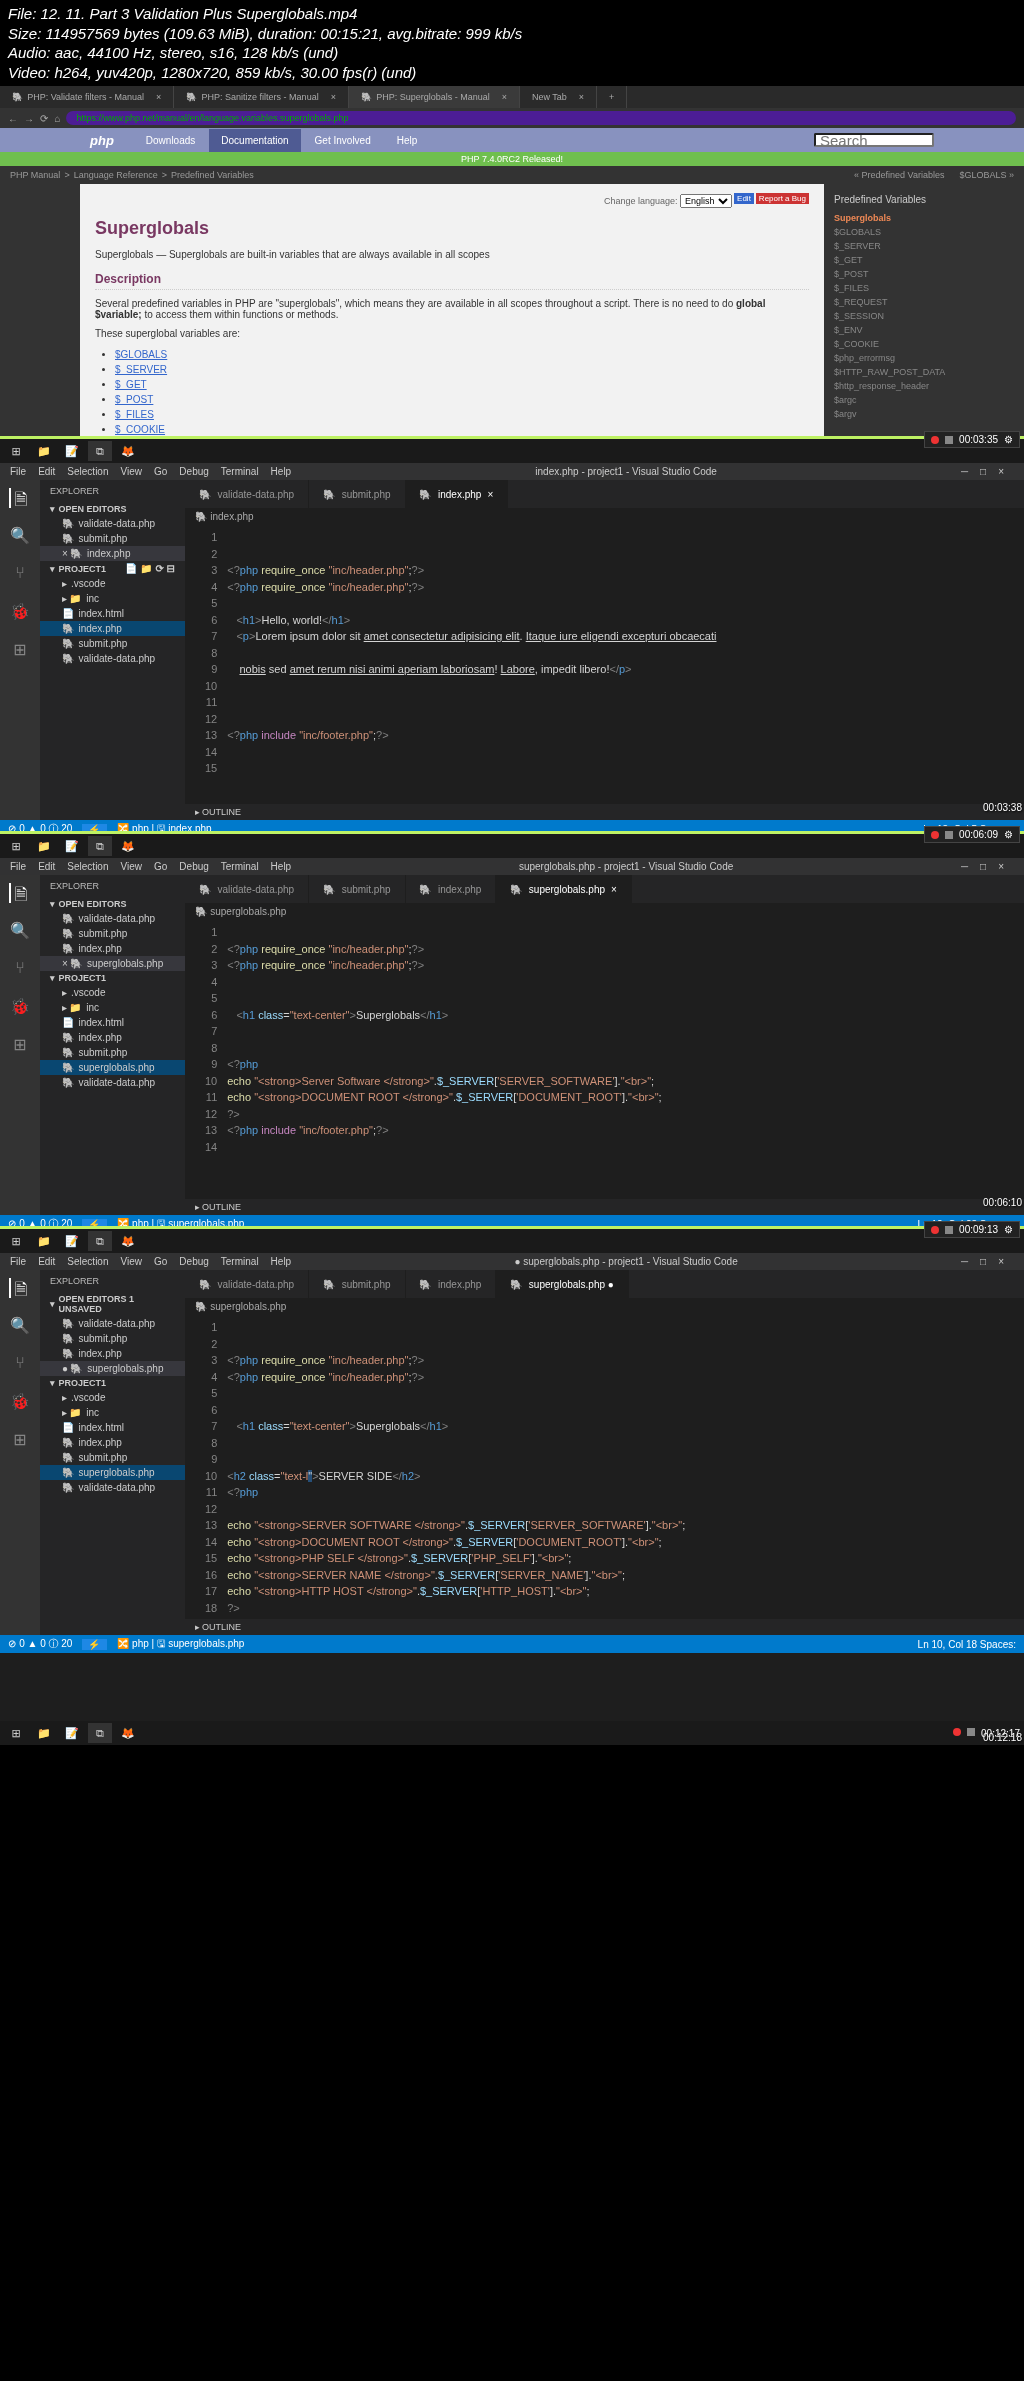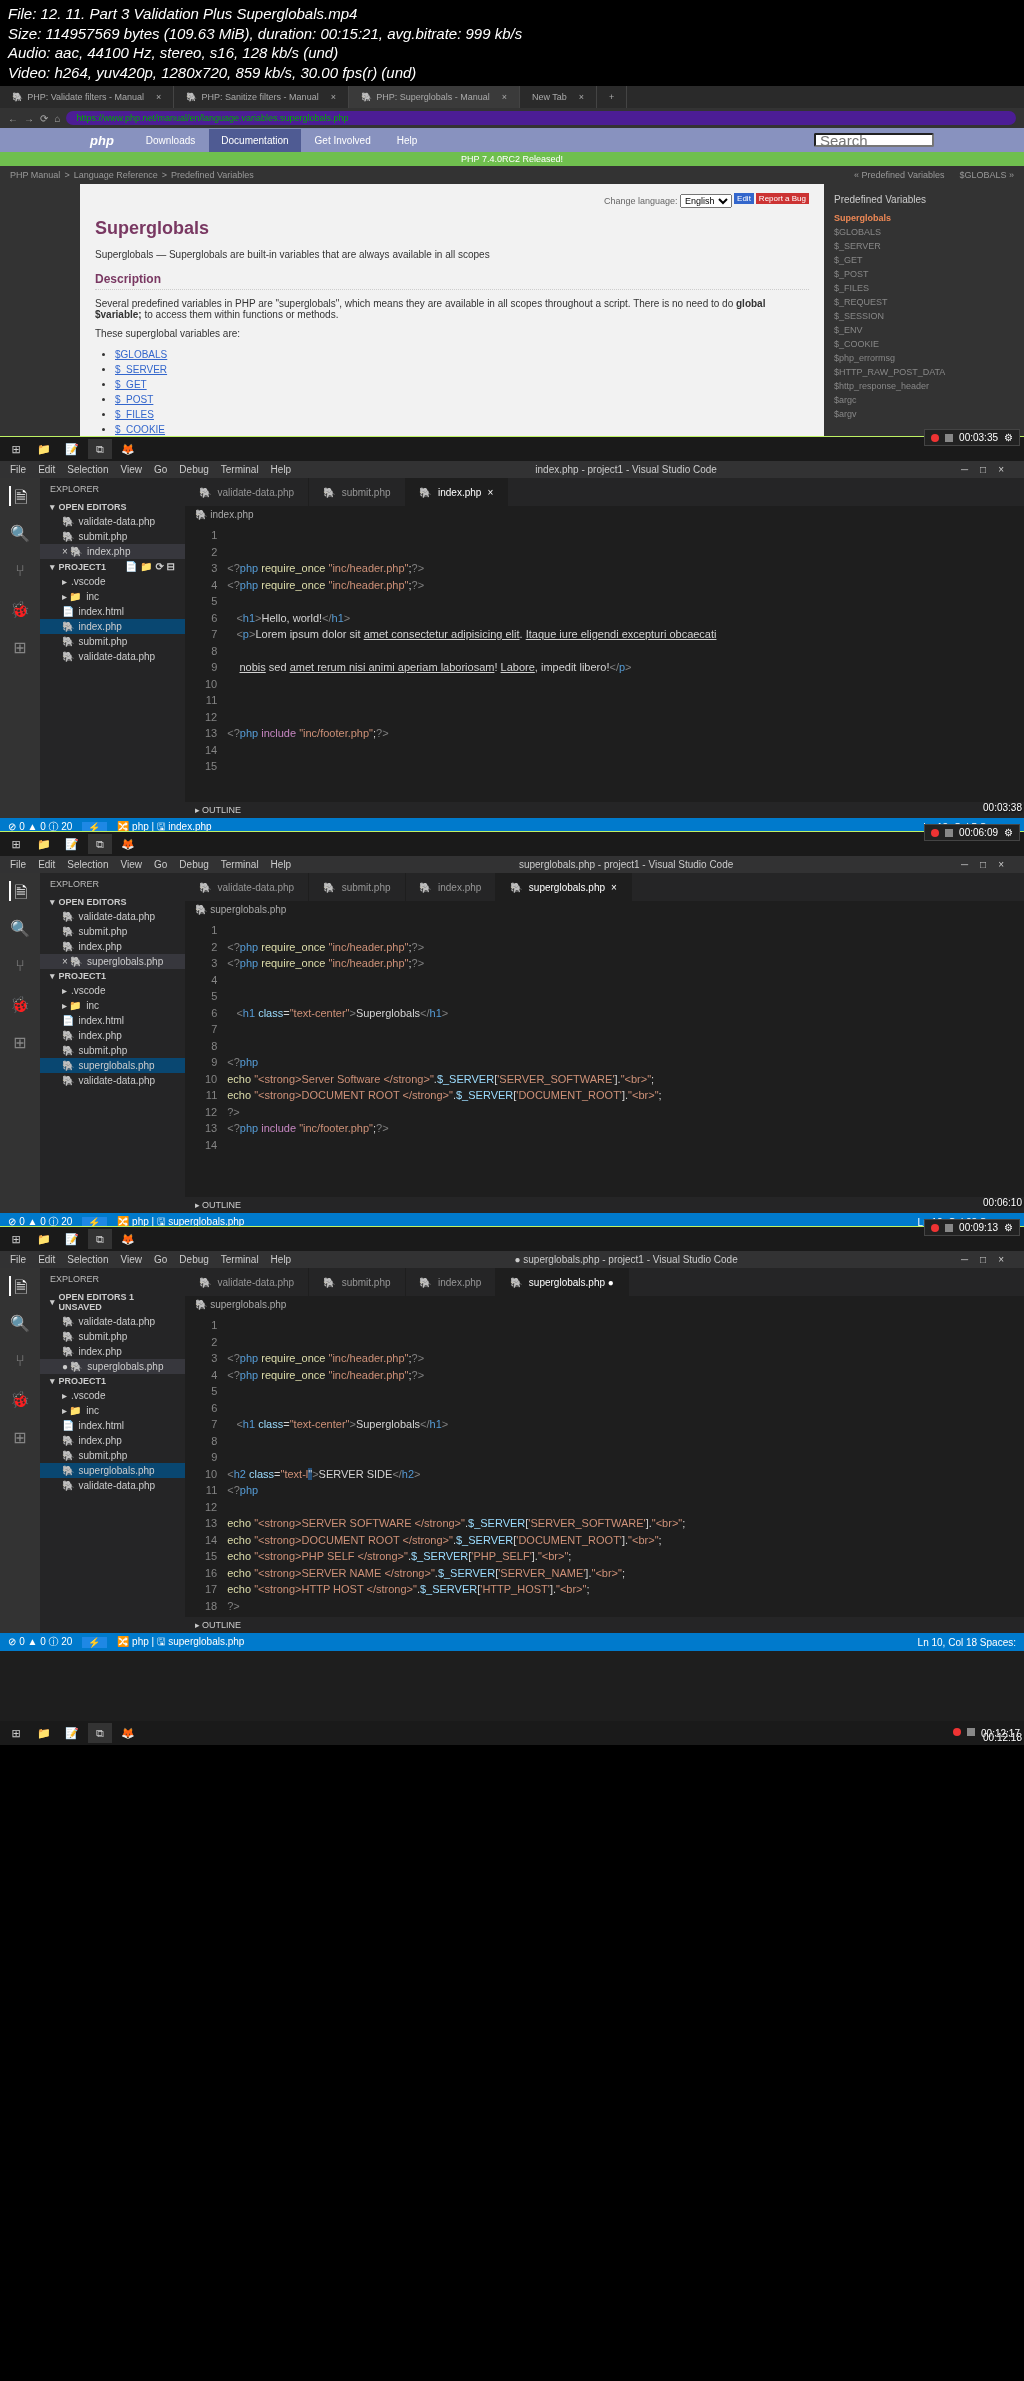--- a/index.html
+++ b/index.html
@@ -36,21 +36,21 @@
 .var-list{margin-left:20px;font-size:10px;line-height:1.5}
 .var-list a{color:#36c;text-decoration:underline}
 .note-box{background:#f4f4ee;border:1px solid #ddd;padding:8px;font-size:9px;margin-top:10px}
 .note-box b{color:#333}
 .sidebar{background:#333;width:120px;padding:10px;font-size:9px;color:#ccc}
 .sidebar-title{font-size:10px;margin-bottom:6px}
 .sidebar-list{list-style:none}
 .sidebar-list li{padding:2px 0;color:#888}
 .sidebar-list li.active{color:#e85;font-weight:bold}
 
-.vscode{background:#1e1e1e;height:395px;position:relative;border-top:1px solid #bef264}
+.vscode{background:#1e1e1e;height:395px;position:relative;border-top:3px solid #bef264}
 .vscode-title{flex:1;text-align:center}
 .win-controls{display:flex;gap:12px;padding-right:10px;color:#ccc}
 .vscode-menubar{background:#323233;display:flex;gap:12px;padding:3px 10px;font-size:10px;color:#ccc}
 .vscode-body{display:flex;height:340px}
 .activity-bar{background:#333;width:40px;display:flex;flex-direction:column;align-items:center;padding-top:8px;gap:18px}
 .activity-icon{width:20px;height:20px;color:#858585;font-size:16px;text-align:center}
 .activity-icon.active{color:#fff;border-left:2px solid #fff;margin-left:-2px;padding-left:2px}
 .side-panel{background:#252526;width:145px;font-size:10px;color:#ccc}
 .panel-title{padding:6px 10px;font-size:9px;color:#bbb;text-transform:uppercase}
 .panel-section{padding:2px 10px;font-size:9px;color:#ccc;display:flex;align-items:center;gap:4px}

